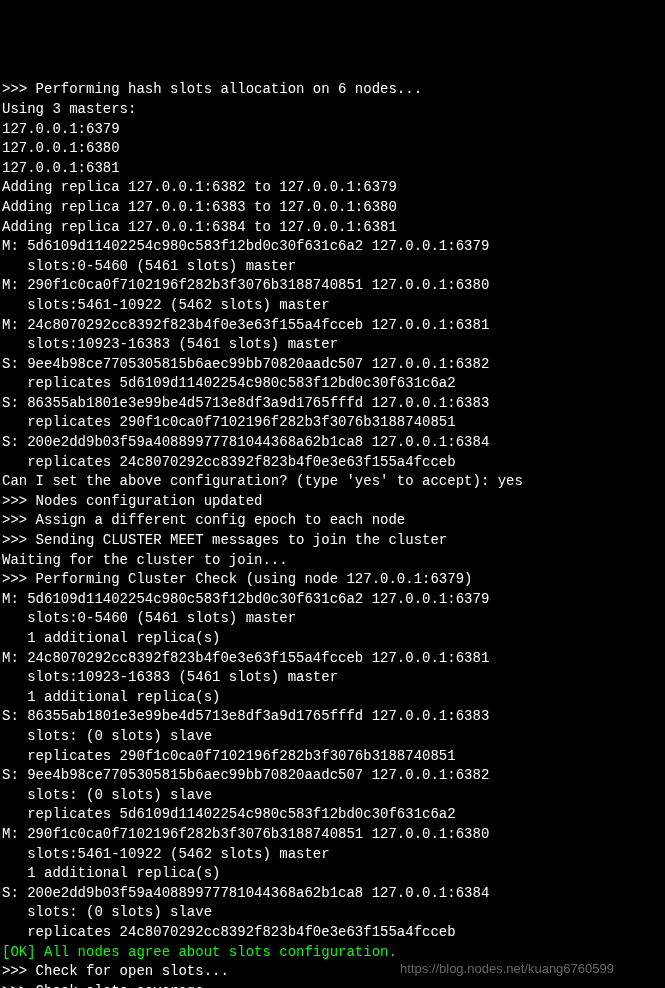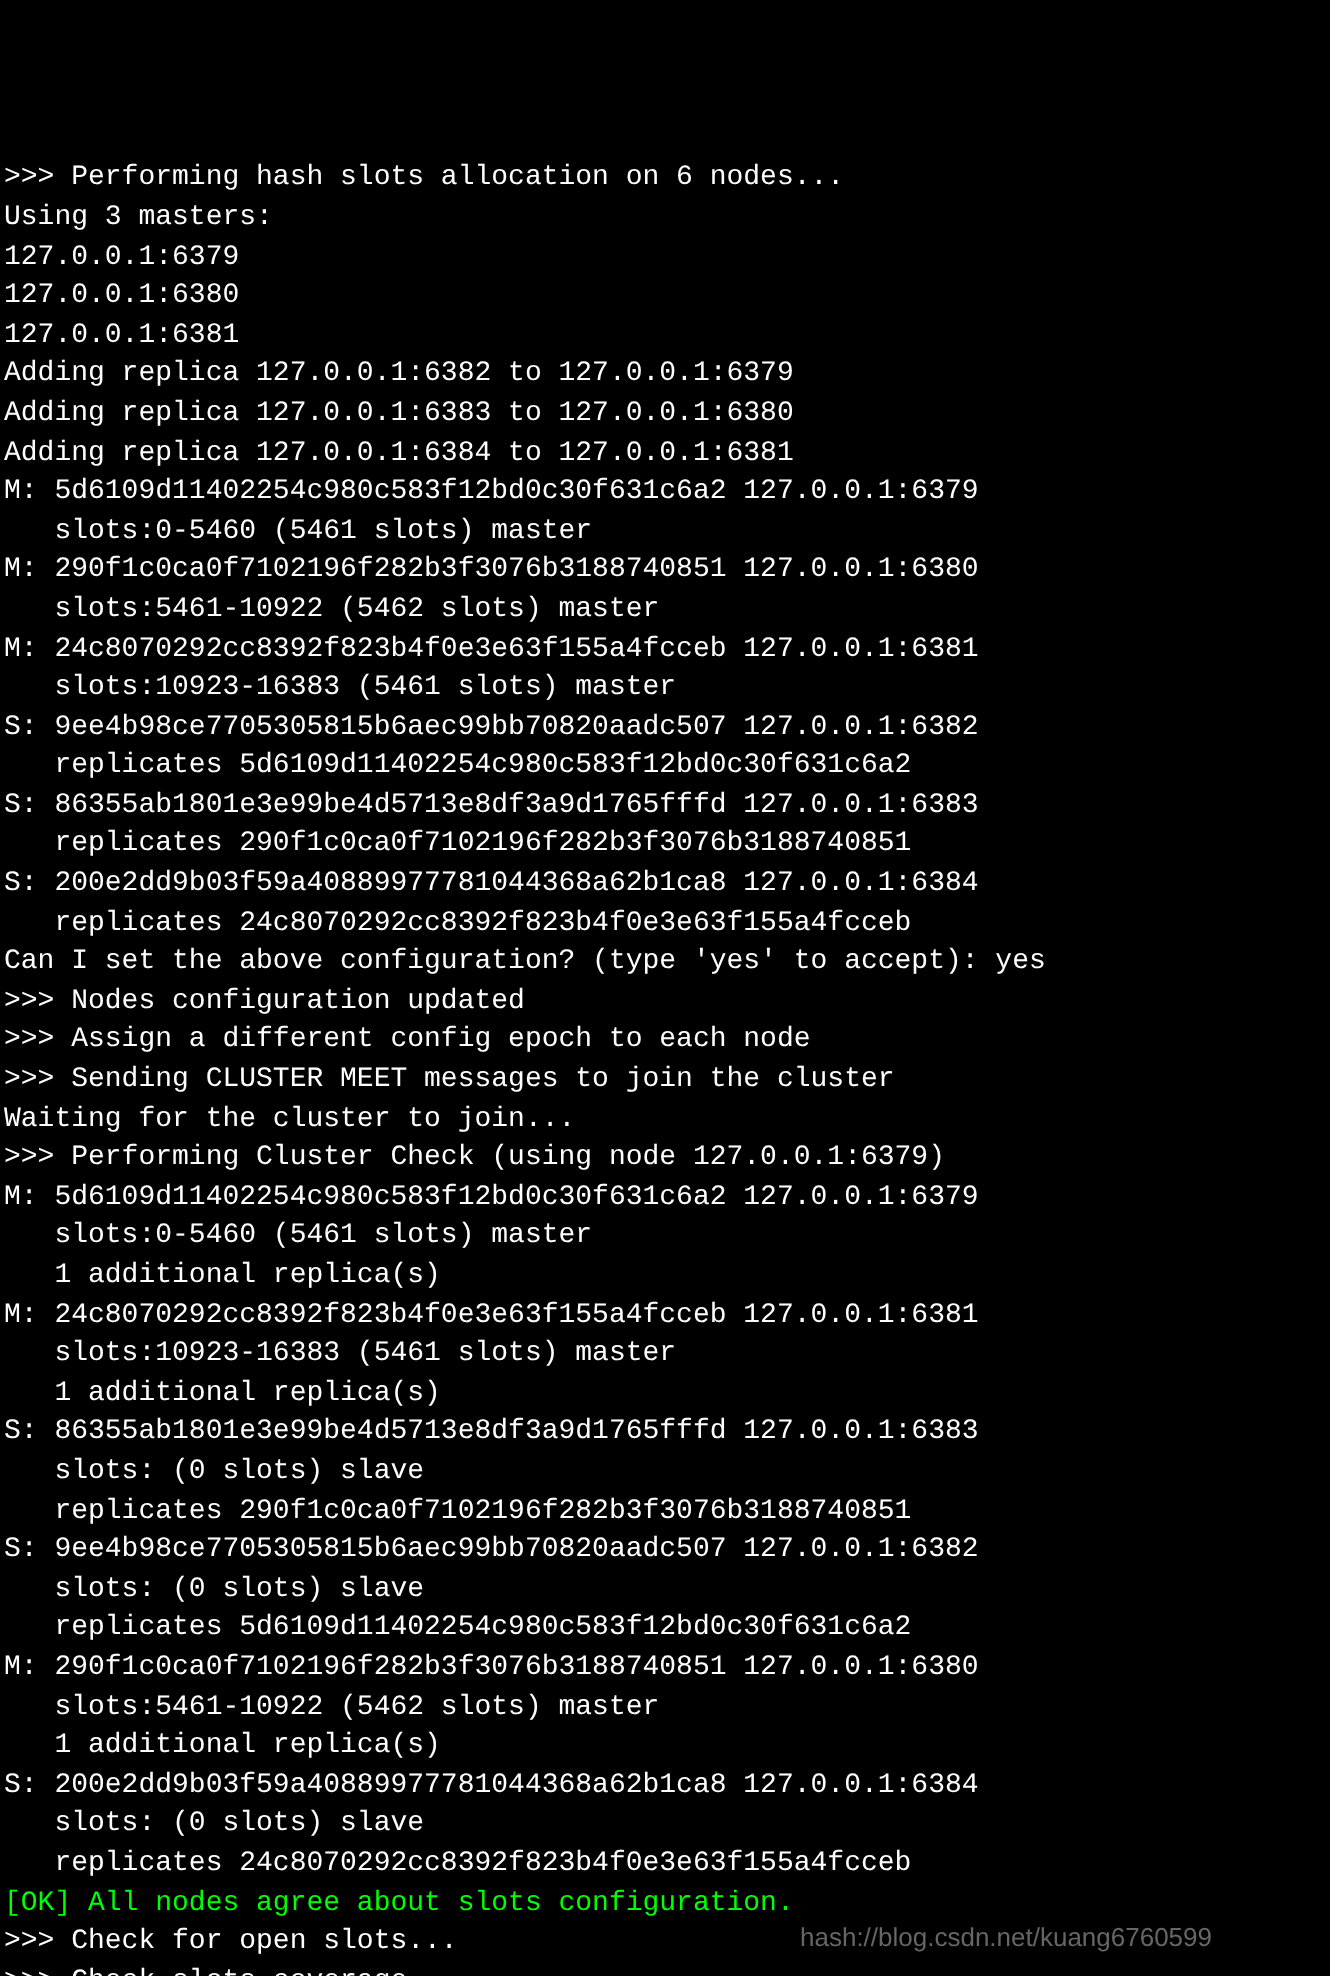--- a/index.html
+++ b/index.html
@@ -26,16 +26,16 @@
     font-family: Arial, sans-serif;
   }
 </style>
 </head>
 <body>
 
 
 
 <div id="terminal"><div class="line ">&gt;&gt;&gt; Performing hash slots allocation on 6 nodes...</div><div class="line ">Using 3 masters:</div><div class="line ">127.0.0.1:6379</div><div class="line ">127.0.0.1:6380</div><div class="line ">127.0.0.1:6381</div><div class="line ">Adding replica 127.0.0.1:6382 to 127.0.0.1:6379</div><div class="line ">Adding replica 127.0.0.1:6383 to 127.0.0.1:6380</div><div class="line ">Adding replica 127.0.0.1:6384 to 127.0.0.1:6381</div><div class="line ">M: 5d6109d11402254c980c583f12bd0c30f631c6a2 127.0.0.1:6379</div><div class="line ">   slots:0-5460 (5461 slots) master</div><div class="line ">M: 290f1c0ca0f7102196f282b3f3076b3188740851 127.0.0.1:6380</div><div class="line ">   slots:5461-10922 (5462 slots) master</div><div class="line ">M: 24c8070292cc8392f823b4f0e3e63f155a4fcceb 127.0.0.1:6381</div><div class="line ">   slots:10923-16383 (5461 slots) master</div><div class="line ">S: 9ee4b98ce7705305815b6aec99bb70820aadc507 127.0.0.1:6382</div><div class="line ">   replicates 5d6109d11402254c980c583f12bd0c30f631c6a2</div><div class="line ">S: 86355ab1801e3e99be4d5713e8df3a9d1765fffd 127.0.0.1:6383</div><div class="line ">   replicates 290f1c0ca0f7102196f282b3f3076b3188740851</div><div class="line ">S: 200e2dd9b03f59a40889977781044368a62b1ca8 127.0.0.1:6384</div><div class="line ">   replicates 24c8070292cc8392f823b4f0e3e63f155a4fcceb</div><div class="line ">Can I set the above configuration? (type 'yes' to accept): yes</div><div class="line ">&gt;&gt;&gt; Nodes configuration updated</div><div class="line ">&gt;&gt;&gt; Assign a different config epoch to each node</div><div class="line ">&gt;&gt;&gt; Sending CLUSTER MEET messages to join the cluster</div><div class="line ">Waiting for the cluster to join...</div><div class="line ">&gt;&gt;&gt; Performing Cluster Check (using node 127.0.0.1:6379)</div><div class="line ">M: 5d6109d11402254c980c583f12bd0c30f631c6a2 127.0.0.1:6379</div><div class="line ">   slots:0-5460 (5461 slots) master</div><div class="line ">   1 additional replica(s)</div><div class="line ">M: 24c8070292cc8392f823b4f0e3e63f155a4fcceb 127.0.0.1:6381</div><div class="line ">   slots:10923-16383 (5461 slots) master</div><div class="line ">   1 additional replica(s)</div><div class="line ">S: 86355ab1801e3e99be4d5713e8df3a9d1765fffd 127.0.0.1:6383</div><div class="line ">   slots: (0 slots) slave</div><div class="line ">   replicates 290f1c0ca0f7102196f282b3f3076b3188740851</div><div class="line ">S: 9ee4b98ce7705305815b6aec99bb70820aadc507 127.0.0.1:6382</div><div class="line ">   slots: (0 slots) slave</div><div class="line ">   replicates 5d6109d11402254c980c583f12bd0c30f631c6a2</div><div class="line ">M: 290f1c0ca0f7102196f282b3f3076b3188740851 127.0.0.1:6380</div><div class="line ">   slots:5461-10922 (5462 slots) master</div><div class="line ">   1 additional replica(s)</div><div class="line ">S: 200e2dd9b03f59a40889977781044368a62b1ca8 127.0.0.1:6384</div><div class="line ">   slots: (0 slots) slave</div><div class="line ">   replicates 24c8070292cc8392f823b4f0e3e63f155a4fcceb</div><div class="line green">[OK] All nodes agree about slots configuration.</div><div class="line ">&gt;&gt;&gt; Check for open slots...</div><div class="line ">&gt;&gt;&gt; Check slots coverage...</div></div>
 
-<div class="watermark">hash://blog.csdn.net/kuang6760599</div>
+<div class="watermark">https://blog.nodes.net/kuang6760599</div>
 
 
 
 
 </body></html>

